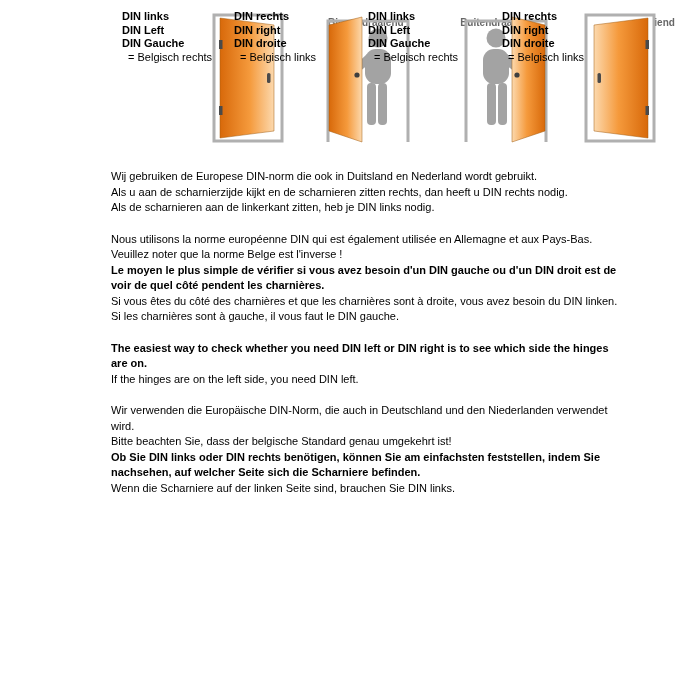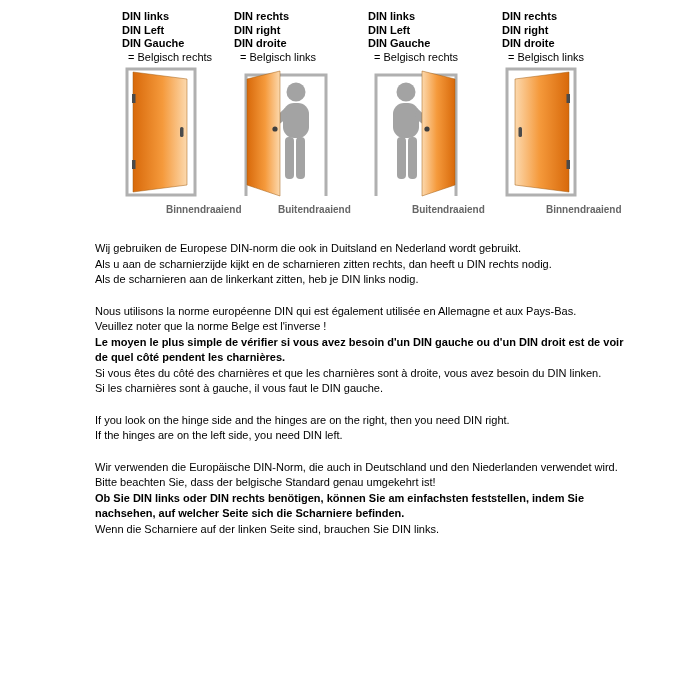--- a/index.html
+++ b/index.html
@@ -6,35 +6,35 @@
   html,body { margin:0; padding:0; }
   body {
     width:700px; height:700px; background:#ffffff;
     font-family:"Liberation Sans", sans-serif; color:#000;
     overflow:hidden;
   }
   .sheet { width:700px; height:700px; padding-top:10px; }
 
   
   .diagram-row { display:flex; padding-left:122px; gap:34px; }
-  .col { display:flex; flex-direction:column; align-items:stretch; }
+  .col { display:flex; flex-direction:row; align-items:stretch; }
   .col-a { width:78px; }
   .col-b { width:100px; }
   .labels { font-size:11px; line-height:13.5px; }
   .lbl  { font-weight:bold; white-space:nowrap; }
   .note { font-weight:normal; white-space:nowrap;margin-left:6px; }
   .door-wrap { margin-top:3px; display:flex; justify-content:center; }
   .caption {
     margin-top:7px; text-align:center;
     font-size:10px; font-weight:bold; color:#666666; white-space:nowrap;margin-left:44px;
   }
 
   
   .text-block { margin:26px 0 0 95px; width:530px; font-size:11px; line-height:15.5px; }
-  .para { margin-bottom:16px; }
+  .para { margin-bottom:16px;margin-left:16px; }
   .para:last-child { margin-bottom:0; }
   .line { }
   .line.bold { font-weight:bold; }
 </style>
 </head>
 <body>
 
 <svg width="0" height="0" style="position:absolute" aria-hidden="true">
   <defs>
     <linearGradient id="gradDoor" x1="0" y1="0" x2="1" y2="0">
@@ -151,21 +151,21 @@
 
     <div class="para">
       <div class="line">Nous utilisons la norme européenne DIN qui est également utilisée en Allemagne et aux Pays-Bas.</div>
       <div class="line">Veuillez noter que la norme Belge est l'inverse !</div>
       <div class="line bold">Le moyen le plus simple de vérifier si vous avez besoin d'un DIN gauche ou d'un DIN droit est de voir de quel côté pendent les charnières.</div>
       <div class="line">Si vous êtes du côté des charnières et que les charnières sont à droite, vous avez besoin du DIN linken.</div>
       <div class="line">Si les charnières sont à gauche, il vous faut le DIN gauche.</div>
     </div>
 
     <div class="para">
-      <div class="line">If you look on the hinge side and the hinges are on the right, then you need DIN right.</div>
+      <div class="line bold">The easiest way to check whether you need DIN left or DIN right is to see which side the hinges are on.</div>
       <div class="line">If the hinges are on the left side, you need DIN left.</div>
     </div>
 
     <div class="para">
       <div class="line">Wir verwenden die Europäische DIN-Norm, die auch in Deutschland und den Niederlanden verwendet wird.</div>
       <div class="line">Bitte beachten Sie, dass der belgische Standard genau umgekehrt ist!</div>
       <div class="line bold">Ob Sie DIN links oder DIN rechts benötigen, können Sie am einfachsten feststellen, indem Sie nachsehen, auf welcher Seite sich die Scharniere befinden.</div>
       <div class="line">Wenn die Scharniere auf der linken Seite sind, brauchen Sie DIN links.</div>
     </div>
 

